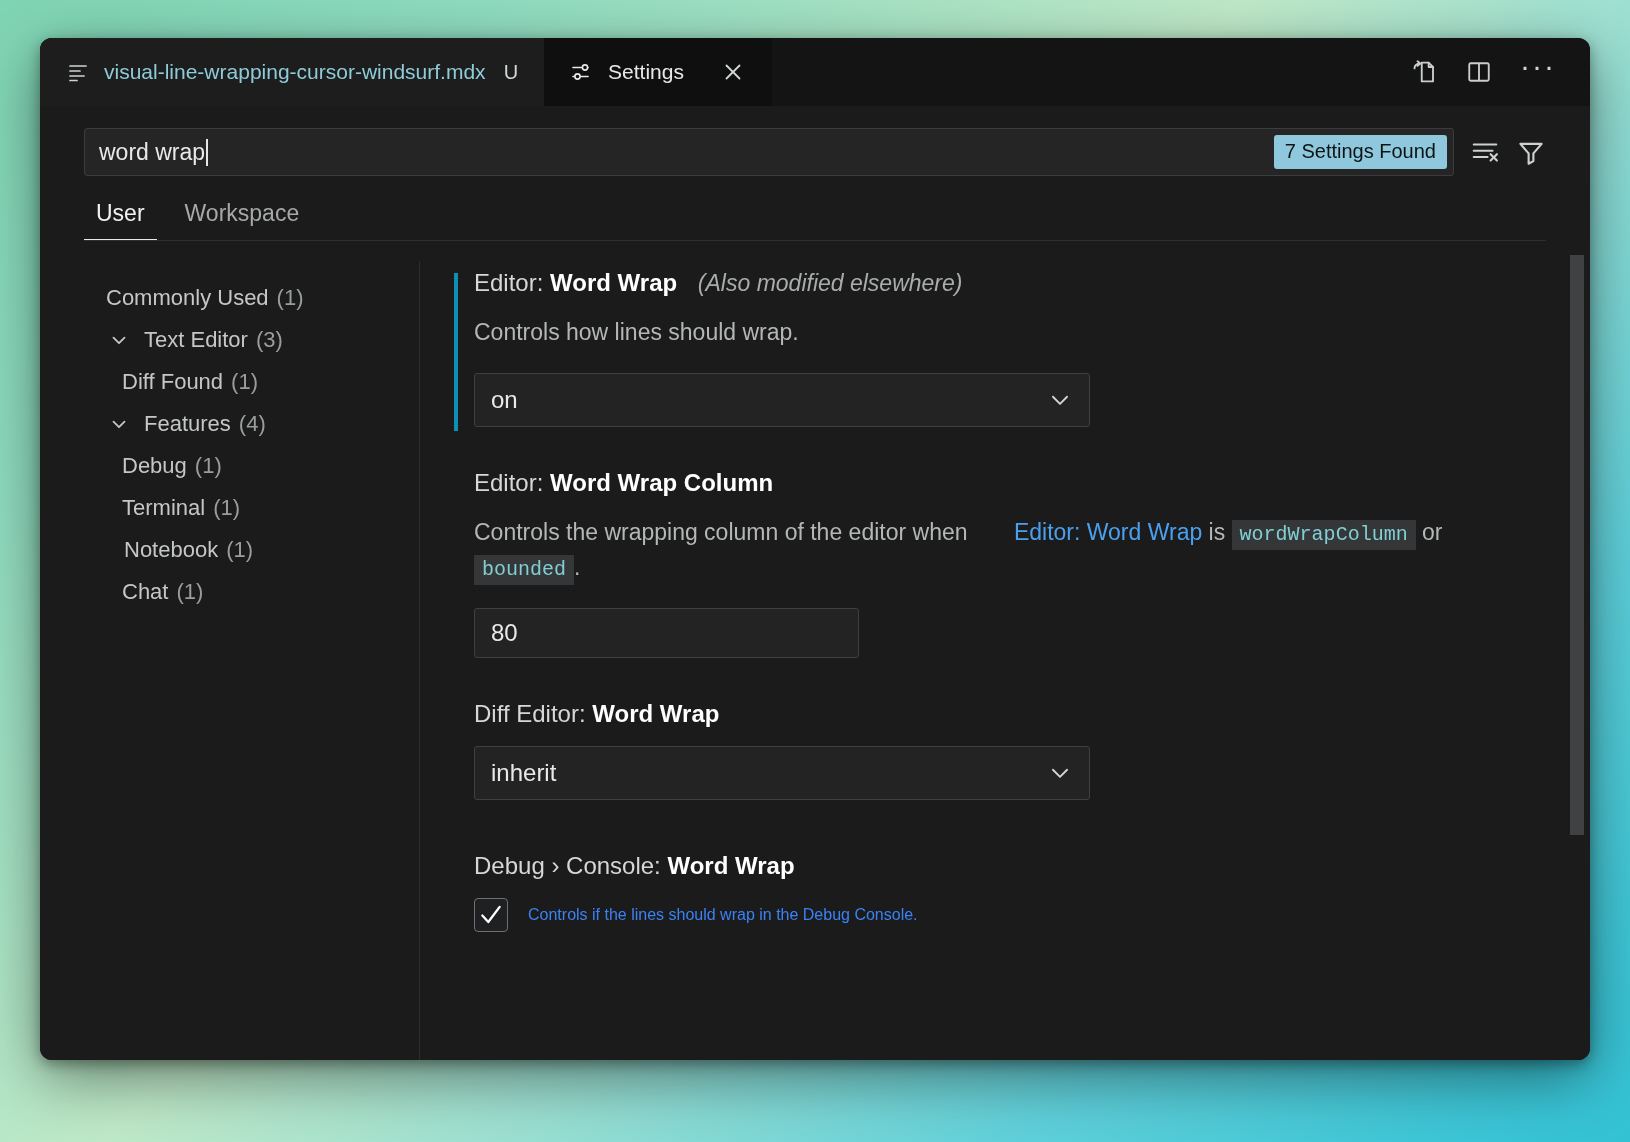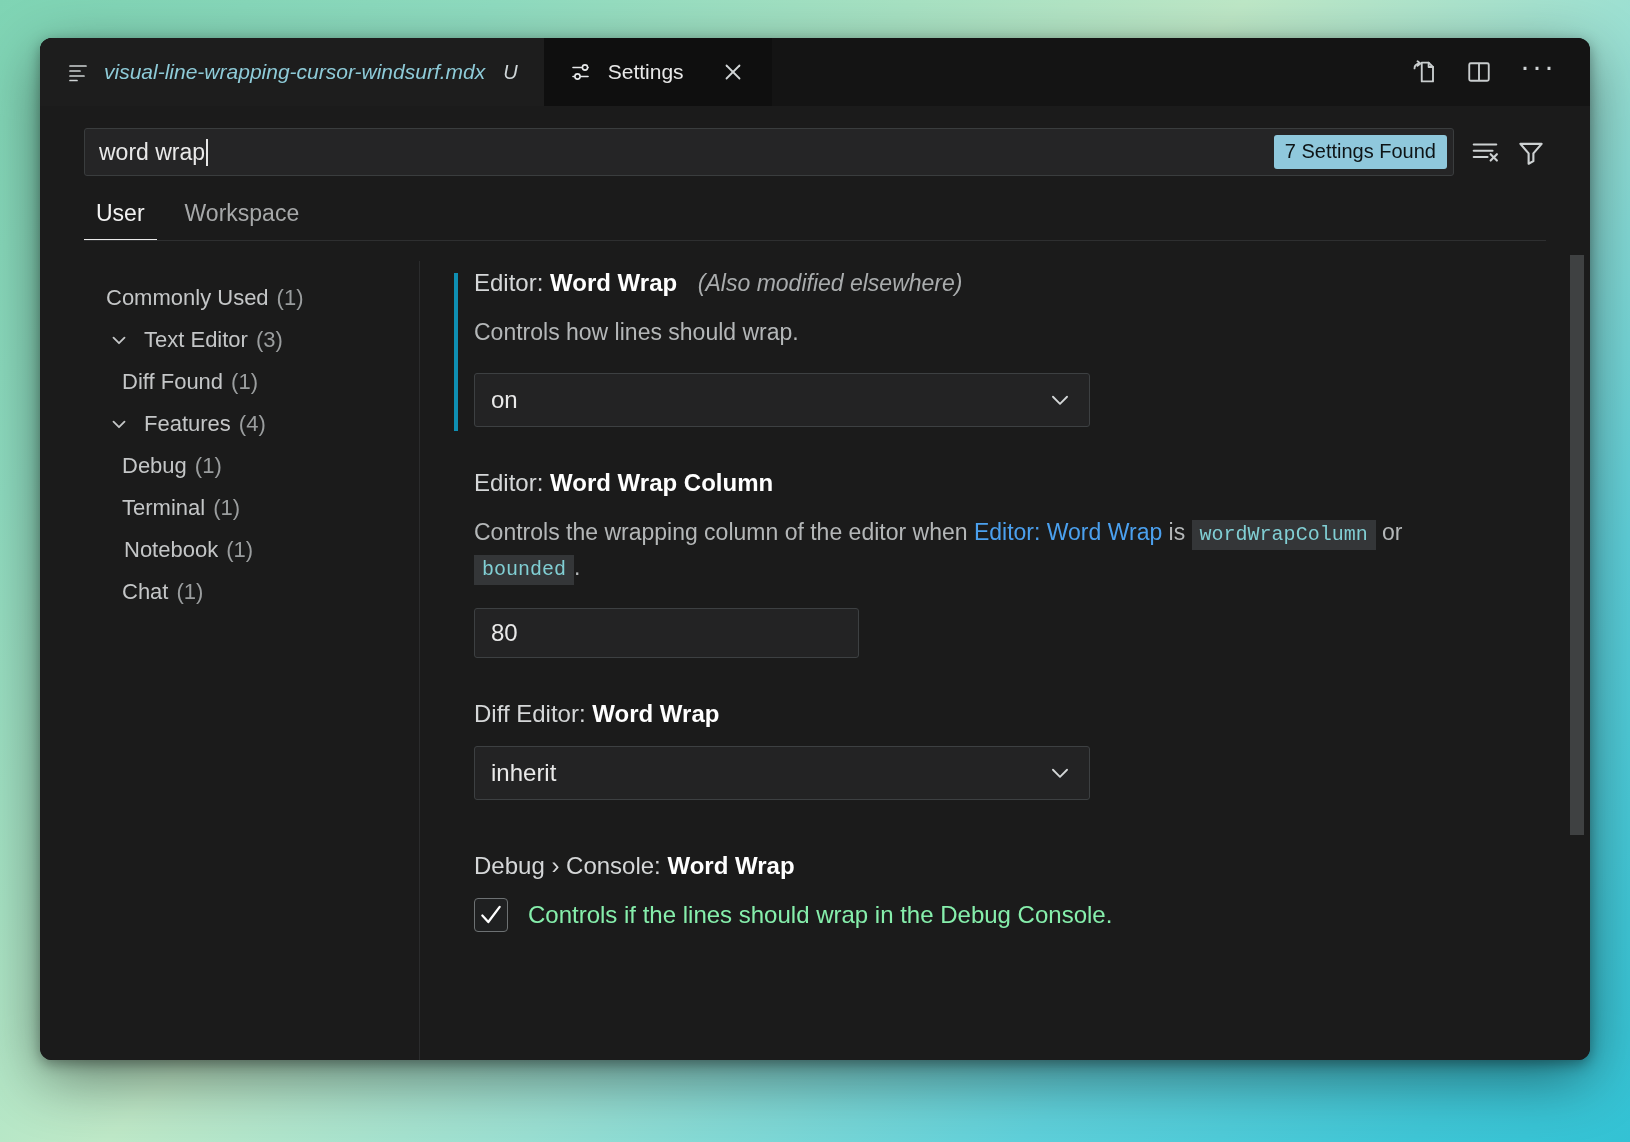--- a/index.html
+++ b/index.html
@@ -57,21 +57,20 @@
     padding: 0 26px;
     height: 68px;
     font-size: 21px;
     white-space: nowrap;
     cursor: pointer;
     position: relative;
   }
   .tab.inactive {
     background: #1d1d1d;
     color: #8fc9d6;
-    font-style: italic;
   }
   .tab.active {
     background: #0f0f0f;
     color: #e8e8e8;
   }
   .tab .tab-label { font-size: 21px; }
   .tab.inactive .tab-label { color: #8ecbd8; }
   .tab .dirty-mark {
     font-size: 20px;
     color: #cfd6d8;
@@ -272,21 +271,21 @@
     margin-left: 14px;
     font-weight: normal;
   }
   .setting-desc {
     font-size: 23px;
     color: #b4b7b8;
     line-height: 1.55;
     max-width: 1010px;
     margin-bottom: 22px;
   }
-  .setting-desc .link { color: #4ba0ee; }
+  .setting-desc .link { color: #4ba0ee; margin-left: 40px; }
   .setting-desc code {
     font-family: "Liberation Mono", "DejaVu Sans Mono", monospace;
     background: #343638;
     color: #81cfd4;
     font-size: 20px;
     padding: 3px 8px 4px 8px;
     border-radius: 0;
   }
 
   .select-box {
@@ -331,22 +330,22 @@
   .checkbox {
     width: 34px; height: 34px;
     border: 1px solid #6d7173;
     border-radius: 4px;
     background: #1f2021;
     display: flex; align-items: center; justify-content: center;
     cursor: pointer;
     flex: none;
   }
   .checkbox-label {
-    font-size: 24px;
-    color: #86efac;
+    font-size: 16px;
+    color: #3b82f6;
   }
 
   
   #content-scrollbar {
     position: absolute;
     right: 6px;
     top: 0;
     width: 14px;
     height: 100%;
     pointer-events: none;

